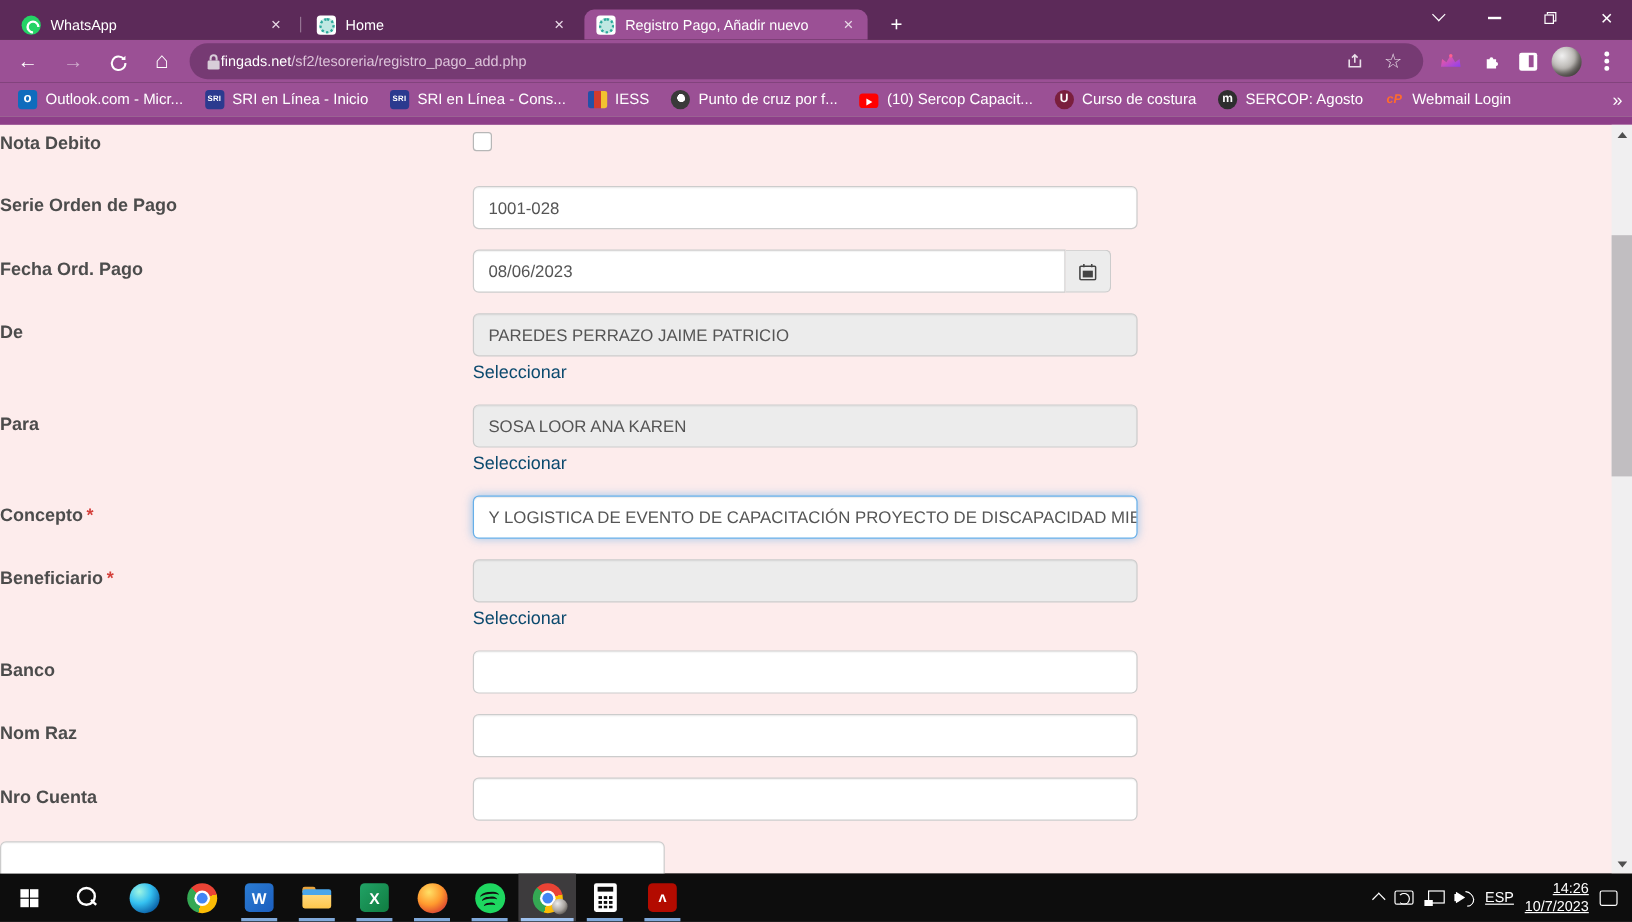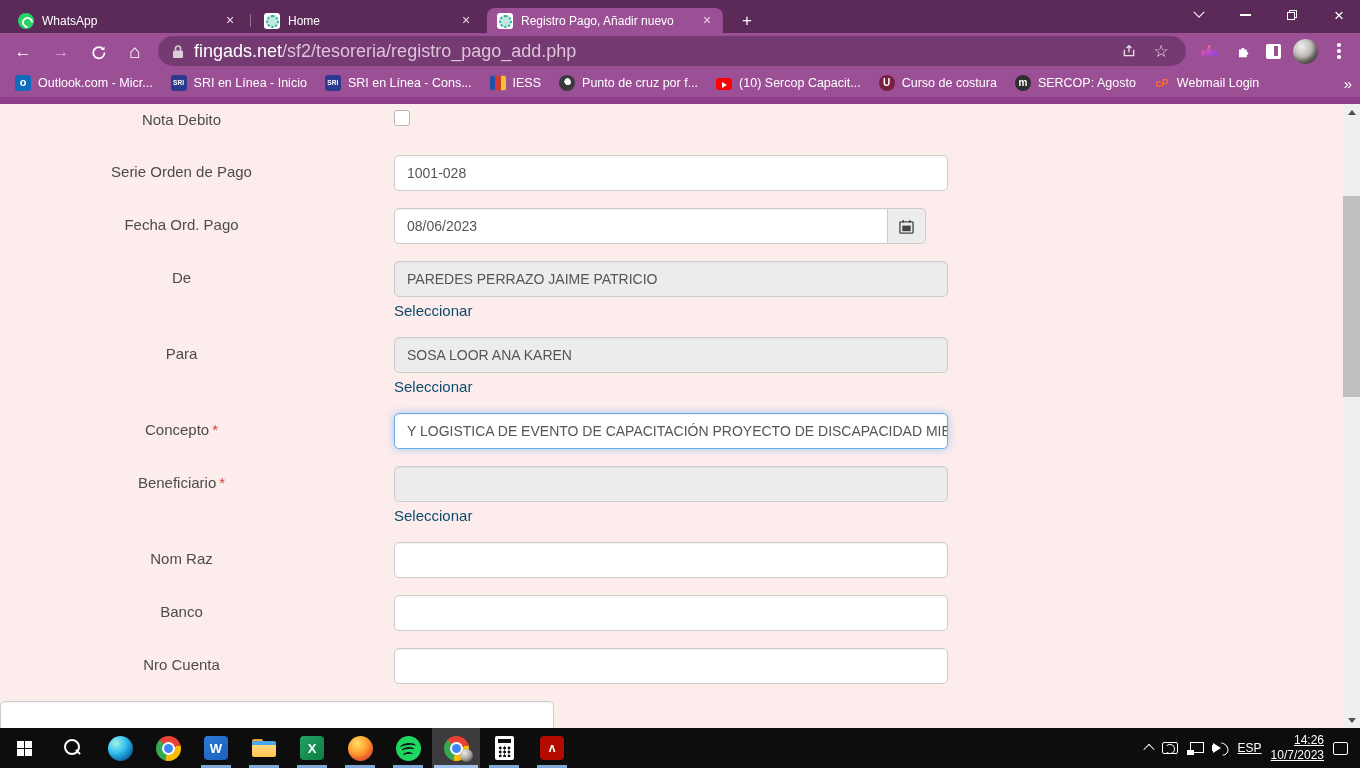--- a/index.html
+++ b/index.html
@@ -28,21 +28,21 @@
 
   
   .fav-whatsapp { background:#25d366; border-radius:50%; }
   .fav-whatsapp::after { content:""; position:absolute; left:4px; top:4px; width:7px; height:7px; border:2px solid #fff; border-radius:50%; border-right-color:transparent; transform:rotate(45deg); }
   .fav-fingads { background:#fff; border-radius:3px; }
   .fav-fingads::after { content:""; position:absolute; left:2px; top:2px; width:9px; height:9px; border:2px dotted #2aa79b; border-radius:50%; background:#bfe8e2; }
 
   .toolbar { position:absolute; top:33px; left:0; width:1360px; height:36px; background:#9b5095; }
   .nav-ico { position:absolute; top:6px; width:26px; height:26px; display:flex; align-items:center; justify-content:center; color:#fff; font-size:17px; }
   .omnibox { position:absolute; left:158px; top:3px; width:1028px; height:30px; background:#763a73; border-radius:15px; display:flex; align-items:center; padding:0 14px; }
-  .omni-url { color:#fff; font-size:18px; margin-left:10px; white-space:nowrap; overflow:hidden; flex:1; }
+  .omni-url { color:#fff; font-size:12px; white-space:nowrap; overflow:hidden; flex:1; }
   .omni-url .path { color:#ddc4da; }
   .omni-act { width:22px; height:22px; display:flex; align-items:center; justify-content:center; margin-left:10px; color:#eadfe9; font-size:15px; }
   .tb-right { position:absolute; top:5px; width:26px; height:26px; display:flex; align-items:center; justify-content:center; color:#fff; }
   .avatar-ball { width:25px; height:25px; border-radius:50%; background:radial-gradient(circle at 35% 30%, #f0f0f0, #b9b6b2 45%, #6b6560 80%, #3c3834); box-shadow:inset -3px -4px 4px rgba(0,0,0,.35); }
   .kebab { width:3.5px; height:3.5px; background:#fff; border-radius:50%; box-shadow:0 -6px 0 #fff, 0 6px 0 #fff; }
   .sq-panel { width:15px; height:15px; background:#fff; border-radius:2px; position:relative; }
   .sq-panel::after { content:""; position:absolute; right:2.5px; top:2.5px; bottom:2.5px; width:4px; background:#9b5095; }
 
   .bookmarksbar { position:absolute; top:69px; left:0; width:1360px; height:28px; background:#9b5095; display:flex; align-items:center; padding:0 6px; }
   .bm { display:flex; align-items:center; height:22px; padding:0 9px; border-radius:11px; color:#fff; font-size:12.5px; white-space:nowrap; }
@@ -59,21 +59,21 @@
   .bi-youtube::after { content:""; position:absolute; left:6px; top:3.5px; border-left:5px solid #fff; border-top:3px solid transparent; border-bottom:3px solid transparent; }
   .bi-costura { background:#7a1f3d; border-radius:50%; color:#fff; font-weight:bold; font-size:10px; text-align:center; line-height:15px; }
   .bi-moodle { background:#2e2e2e; border-radius:50%; color:#fff; font-weight:bold; font-size:10px; text-align:center; line-height:15px; }
   .bi-cpanel { color:#ff6c2c; font-weight:bold; font-style:italic; font-size:10.5px; text-align:center; line-height:16px; }
 
   
   .page { position:absolute; top:97px; left:0; width:1360px; height:631px; background:#fdecec; }
   .page-strip { position:absolute; top:0; left:0; width:1360px; height:7px; background:#8d3e88; }
   .form-area { position:absolute; top:7px; left:0; width:1343px; padding-top:5px; }
   .frow { display:flex; margin-bottom:17px; }
-  .frow .lbl { width:394px; padding-right:31px; padding-top:8px; text-align:center; font-size:15px; font-weight:normal; color:#4c4c4c; }
+  .frow .lbl { width:394px; padding-right:31px; padding-top:8px; text-align:left; font-size:15px; font-weight:bold; color:#4c4c4c; }
   .frow .lbl .req { color:#d43f3a; margin-left:3px; }
   .frow .ctl { width:554px; }
   .txt { width:554px; height:36px; border:1px solid #ccc; border-radius:5px; padding:0 12px; font-size:14px; color:#555; background:#fff; font-family:"Liberation Sans", sans-serif; box-shadow:inset 0 1px 1px rgba(0,0,0,.05); }
   .txt.dis { background:#ececec; }
   .txt.focus { border-color:#66afe9; box-shadow:inset 0 1px 1px rgba(0,0,0,.075), 0 0 8px rgba(102,175,233,.6); outline:0; display:flex; align-items:center; white-space:nowrap; overflow:hidden; }
   .caret { display:inline-block; width:1px; height:18px; background:#222; margin-left:1px; }
   .cb-row { margin-bottom:27px; }
   .cb-row .lbl { padding-top:2px; }
   .checkbox { width:16px; height:16px; border:1px solid #b7b7b7; border-radius:3px; background:#fff; margin-top:1px; }
   .igroup { display:flex; width:554px; }
@@ -343,26 +343,26 @@
 
       <div class="frow">
         <div class="lbl"><span>Beneficiario</span><span class="req">*</span></div>
         <div class="ctl">
           <input class="txt dis" value="" style="">
           <a class="sel-link" href="#">Seleccionar</a>
         </div>
       </div>
 
       <div class="frow">
+        <div class="lbl">Banco</div>
+        <div class="ctl"><input class="txt" value="" style=""></div>
+      </div>
+
+      <div class="frow">
         <div class="lbl">Nom Raz</div>
-        <div class="ctl"><input class="txt" value="" style=""></div>
-      </div>
-
-      <div class="frow">
-        <div class="lbl">Banco</div>
         <div class="ctl"><input class="txt" value="" style=""></div>
       </div>
 
       <div class="frow">
         <div class="lbl">Nro Cuenta</div>
         <div class="ctl"><input class="txt" value="" style=""></div>
       </div>
 
       <div class="frow">
         <div class="ctl"><input class="txt" value="" style=""></div>

